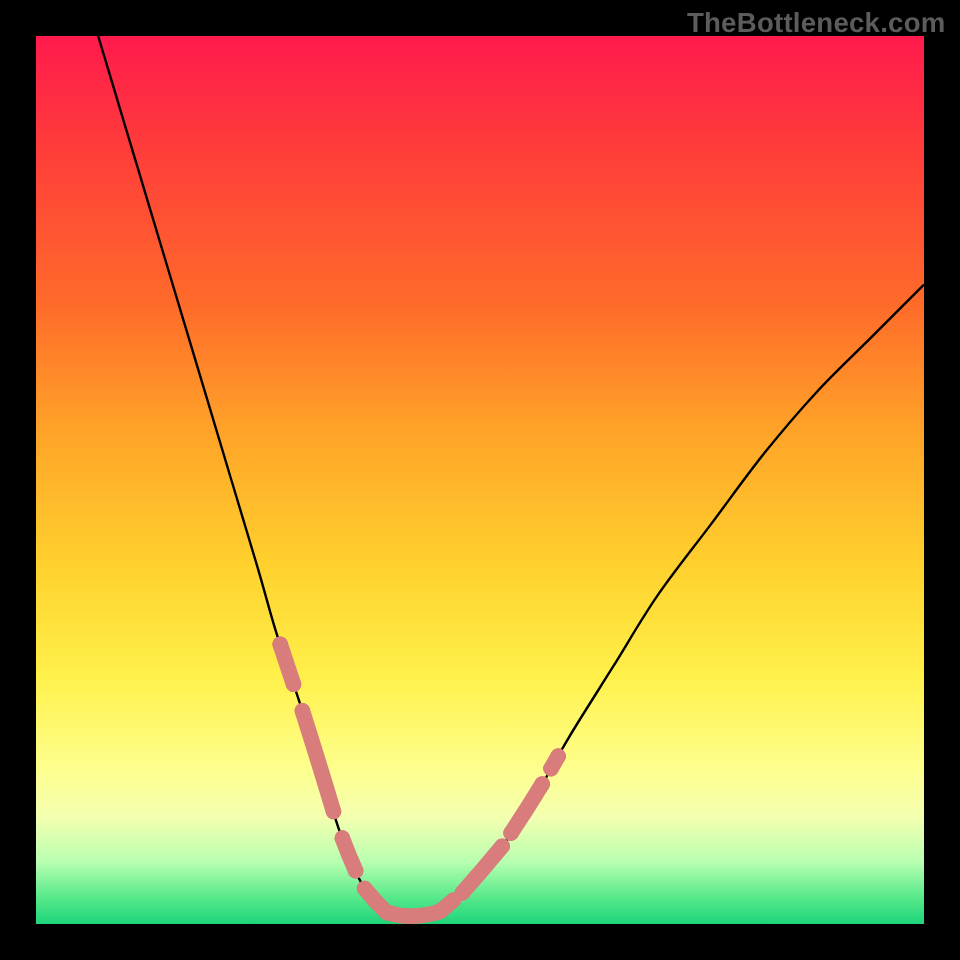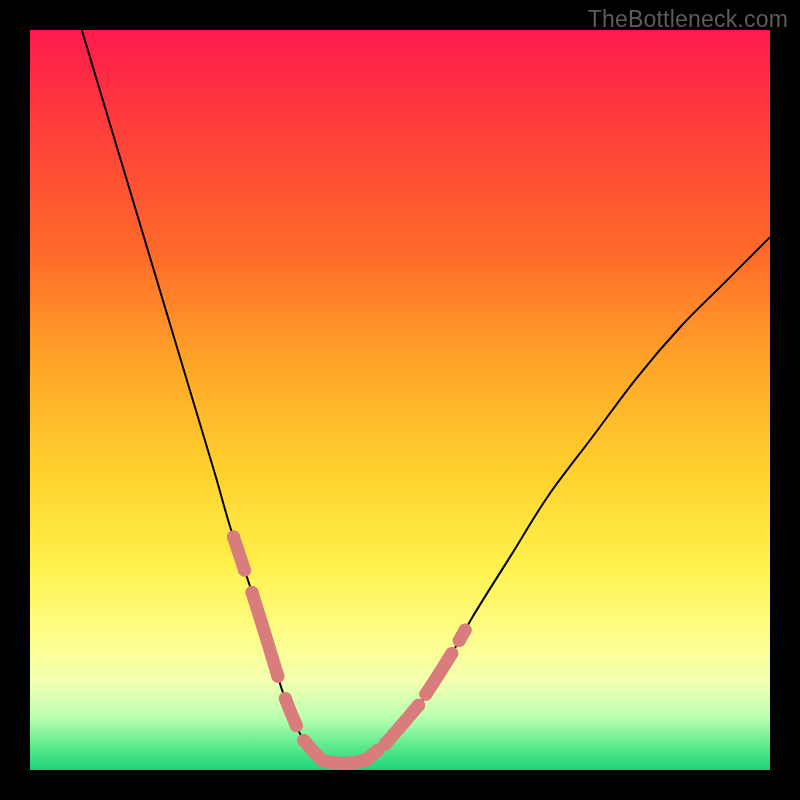--- a/index.html
+++ b/index.html
@@ -36,21 +36,21 @@
       #f4ffb0 88%,
       #b8ffb0 93%,
       #57e98a 97%,
       #1fd47a 100%);
   }
   .watermark {
     position: absolute;
     top: 6px;
     right: 12px;
     font-size: 23px;
-    font-weight: 400;
+    font-weight: 700;
     color: #5c5c5c;
     letter-spacing: 0.2px;
   }
   svg.curve {
     position: absolute;
     left: 0;
     top: 0;
     width: 740px;
     height: 740px;
   }

